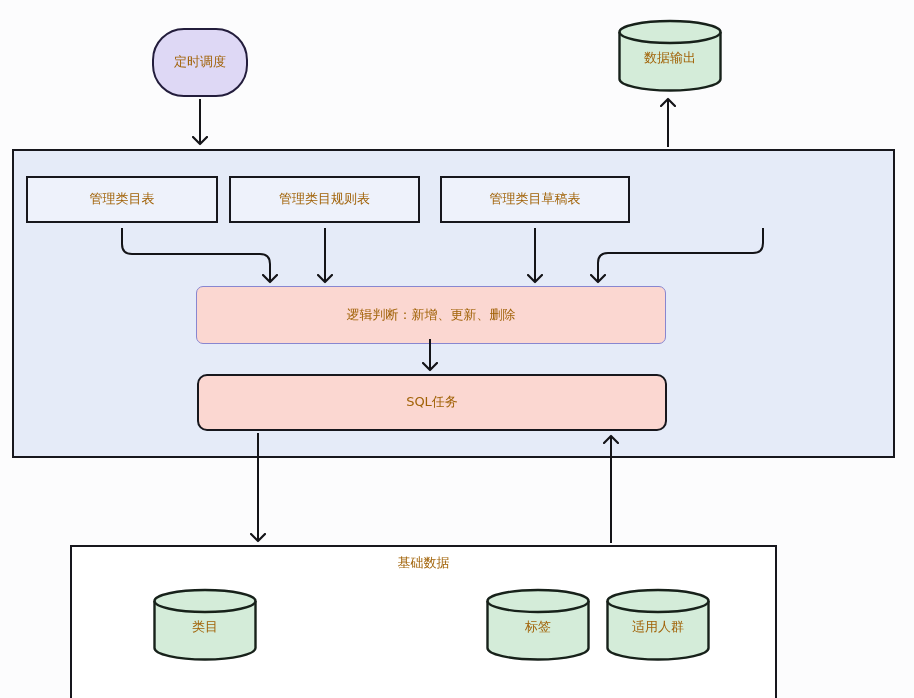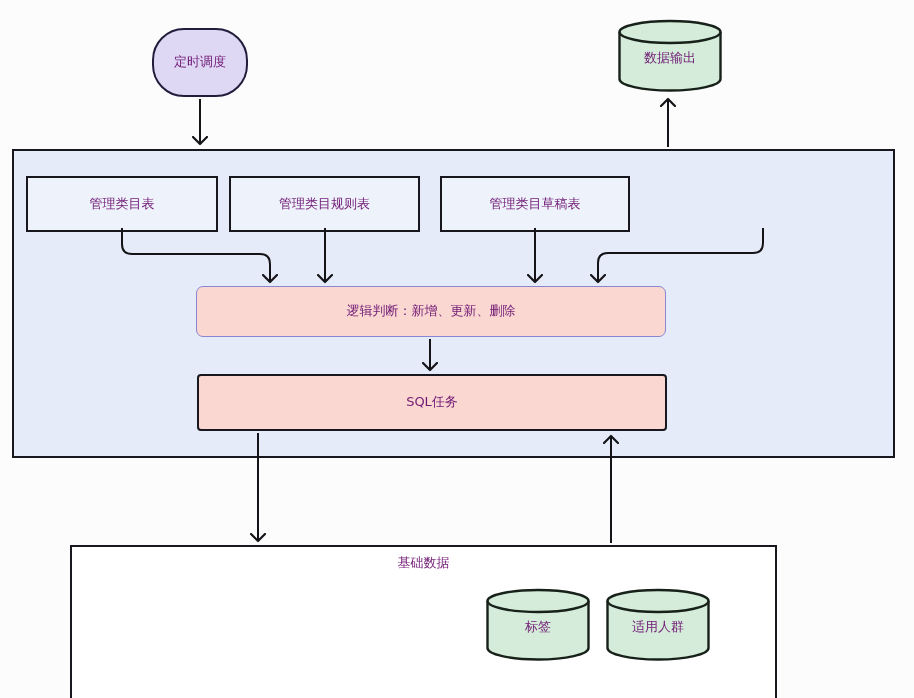--- a/index.html
+++ b/index.html
@@ -3,21 +3,21 @@
 <meta charset="utf-8">
 <style>
   html, body { margin: 0; padding: 0; background: #ffffff; }
   .canvas {
     position: relative;
     width: 914px;
     height: 698px;
     background: #fcfcfd;
     font-family: "DejaVu Sans", "Liberation Sans", sans-serif;
     font-size: 13px;
-    color: #701a75;
+    color: #a16207;
     overflow: hidden;
   }
   .node-label {
     display: block;
     text-align: center;
     line-height: 1.3;
   }
 
   
   .stadium {
@@ -49,48 +49,48 @@
   .main-container {
     position: absolute;
     left: 12px; top: 149px;
     width: 883px; height: 309px;
     background: #e5ebf8;
     border: 2px solid #17171d;
     box-sizing: border-box;
   }
   .table-box {
     position: absolute;
-    top: 25px; height: 56px;
+    top: 25px; height: 47px;
     background: #eef2fb;
     border: 2px solid #17171d;
     box-sizing: border-box;
     display: flex; align-items: center; justify-content: center;
   }
   .tb1 { left: 12px;  width: 192px; }
   .tb2 { left: 215px; width: 191px; }
   .tb3 { left: 426px; width: 190px; }
   .tb4 { left: 653px; width: 192px; }
 
   .logic-box {
     position: absolute;
     left: 182px; top: 135px;
-    width: 470px; height: 51px;
+    width: 470px; height: 58px;
     background: #fbd7d1;
     border: 1.5px solid #8886d0;
     border-radius: 7px;
     box-sizing: border-box;
     display: flex; align-items: center; justify-content: center;
   }
   .sql-box {
     position: absolute;
     left: 183px; top: 223px;
     width: 470px; height: 57px;
     background: #fbd7d1;
     border: 2px solid #17171d;
-    border-radius: 4px;
+    border-radius: 10px;
     box-sizing: border-box;
     display: flex; align-items: center; justify-content: center;
   }
 
   
   .base-box {
     position: absolute;
     left: 70px; top: 545px;
     width: 707px; height: 164px;
     background: #ffffff;
@@ -157,20 +157,27 @@
     </div>
 
     <div class="sql-box">
       <span class="node-label">SQL任务</span>
     </div>
   </div>
 
   <div class="base-box">
     <div class="base-title">基础数据</div>
 
+    <div class="cyl base-cyl bc1">
+      <svg width="106" height="74" viewBox="0 0 106 74">
+        <path d="M2.5,13 L2.5,60 A50.5,11.5 0 0 0 103.5,60 L103.5,13" fill="#d4ecd9" stroke="#17211a" stroke-width="2.4"></path>
+        <ellipse cx="53" cy="13" rx="50.5" ry="11" fill="#d4ecd9" stroke="#17211a" stroke-width="2.4"></ellipse>
+      </svg>
+      <span class="cyl-label">类目</span>
+    </div>
 
 
 
     <div class="cyl base-cyl bc4">
       <svg width="106" height="74" viewBox="0 0 106 74">
         <path d="M2.5,13 L2.5,60 A50.5,11.5 0 0 0 103.5,60 L103.5,13" fill="#d4ecd9" stroke="#17211a" stroke-width="2.4"></path>
         <ellipse cx="53" cy="13" rx="50.5" ry="11" fill="#d4ecd9" stroke="#17211a" stroke-width="2.4"></ellipse>
       </svg>
       <span class="cyl-label">标签</span>
     </div>

